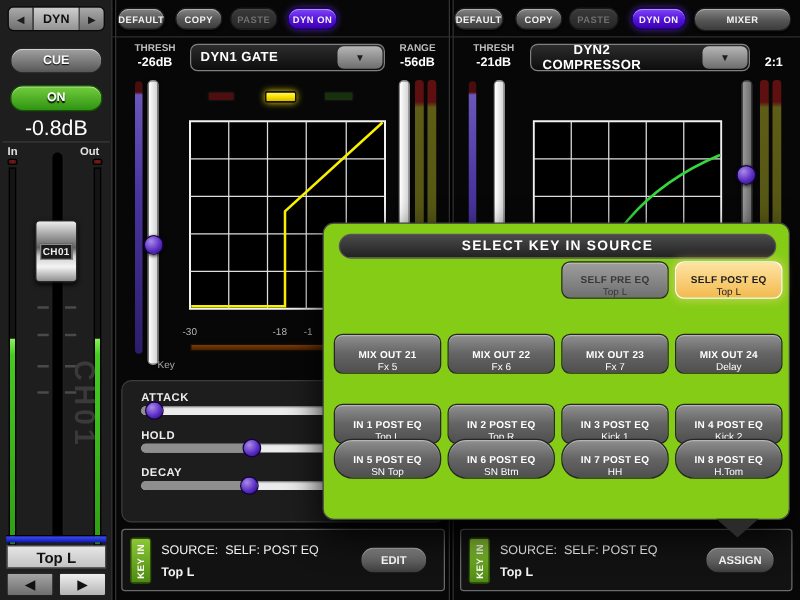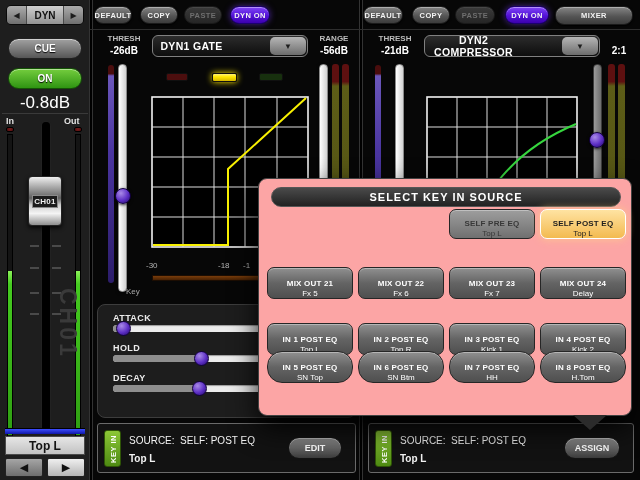--- a/index.html
+++ b/index.html
@@ -106,21 +106,21 @@
            background:linear-gradient(180deg,#8cc736,#4e8a12); border:1px solid #2e5406; }
   .keytag span{ position:absolute; left:50%; top:50%; transform:translate(-50%,-50%) rotate(-90deg);
                 white-space:nowrap; font-size:7.5px; font-weight:bold; color:#fff; letter-spacing:.5px; }
   .ksrc{ position:absolute; left:31px; top:11px; font-size:10px; font-weight:normal; color:#f2f2f2; white-space:pre; }
   .kname{ position:absolute; left:31px; top:29px; font-size:10px; font-weight:bold; color:#f2f2f2; }
   .kbtn{ position:absolute; top:13px; height:22px; border-radius:11px; border:1px solid #141414;
          background:linear-gradient(180deg,#8f8f8f,#3c3c3c); box-shadow:inset 0 1px 0 rgba(255,255,255,.4);
          color:#fff; font-size:9px; font-weight:bold; display:flex; align-items:center; justify-content:center; }
 
   
-  #popup{ position:absolute; left:258px; top:178px; width:374px; height:238px; background:#fca5a5;
+  #popup{ position:absolute; left:258px; top:178px; width:374px; height:238px; background:#84cc16;
           border:1px solid #424242; border-radius:9px; box-shadow:0 12px 28px rgba(0,0,0,.9); z-index:50; }
   #popup-title{ position:absolute; left:12px; top:8px; width:350px; height:20px; border-radius:10px;
                 background:linear-gradient(180deg,#4a4a4a,#222); border:1px solid #565656;
                 color:#fff; font-size:11px; font-weight:bold; letter-spacing:1px;
                 display:flex; align-items:center; justify-content:center; }
   .pb{ position:absolute; width:86px; height:32px; border-radius:7px; border:1px solid #262626;
        background:linear-gradient(180deg,#909090 0%,#646464 50%,#4f4f4f 100%);
        box-shadow:inset 0 1px 0 rgba(255,255,255,.35);
        color:#fff; display:flex; flex-direction:column; align-items:center; justify-content:flex-end; gap:1px; }
   .pb .l1{ font-size:8px; font-weight:bold; letter-spacing:.2px; }

